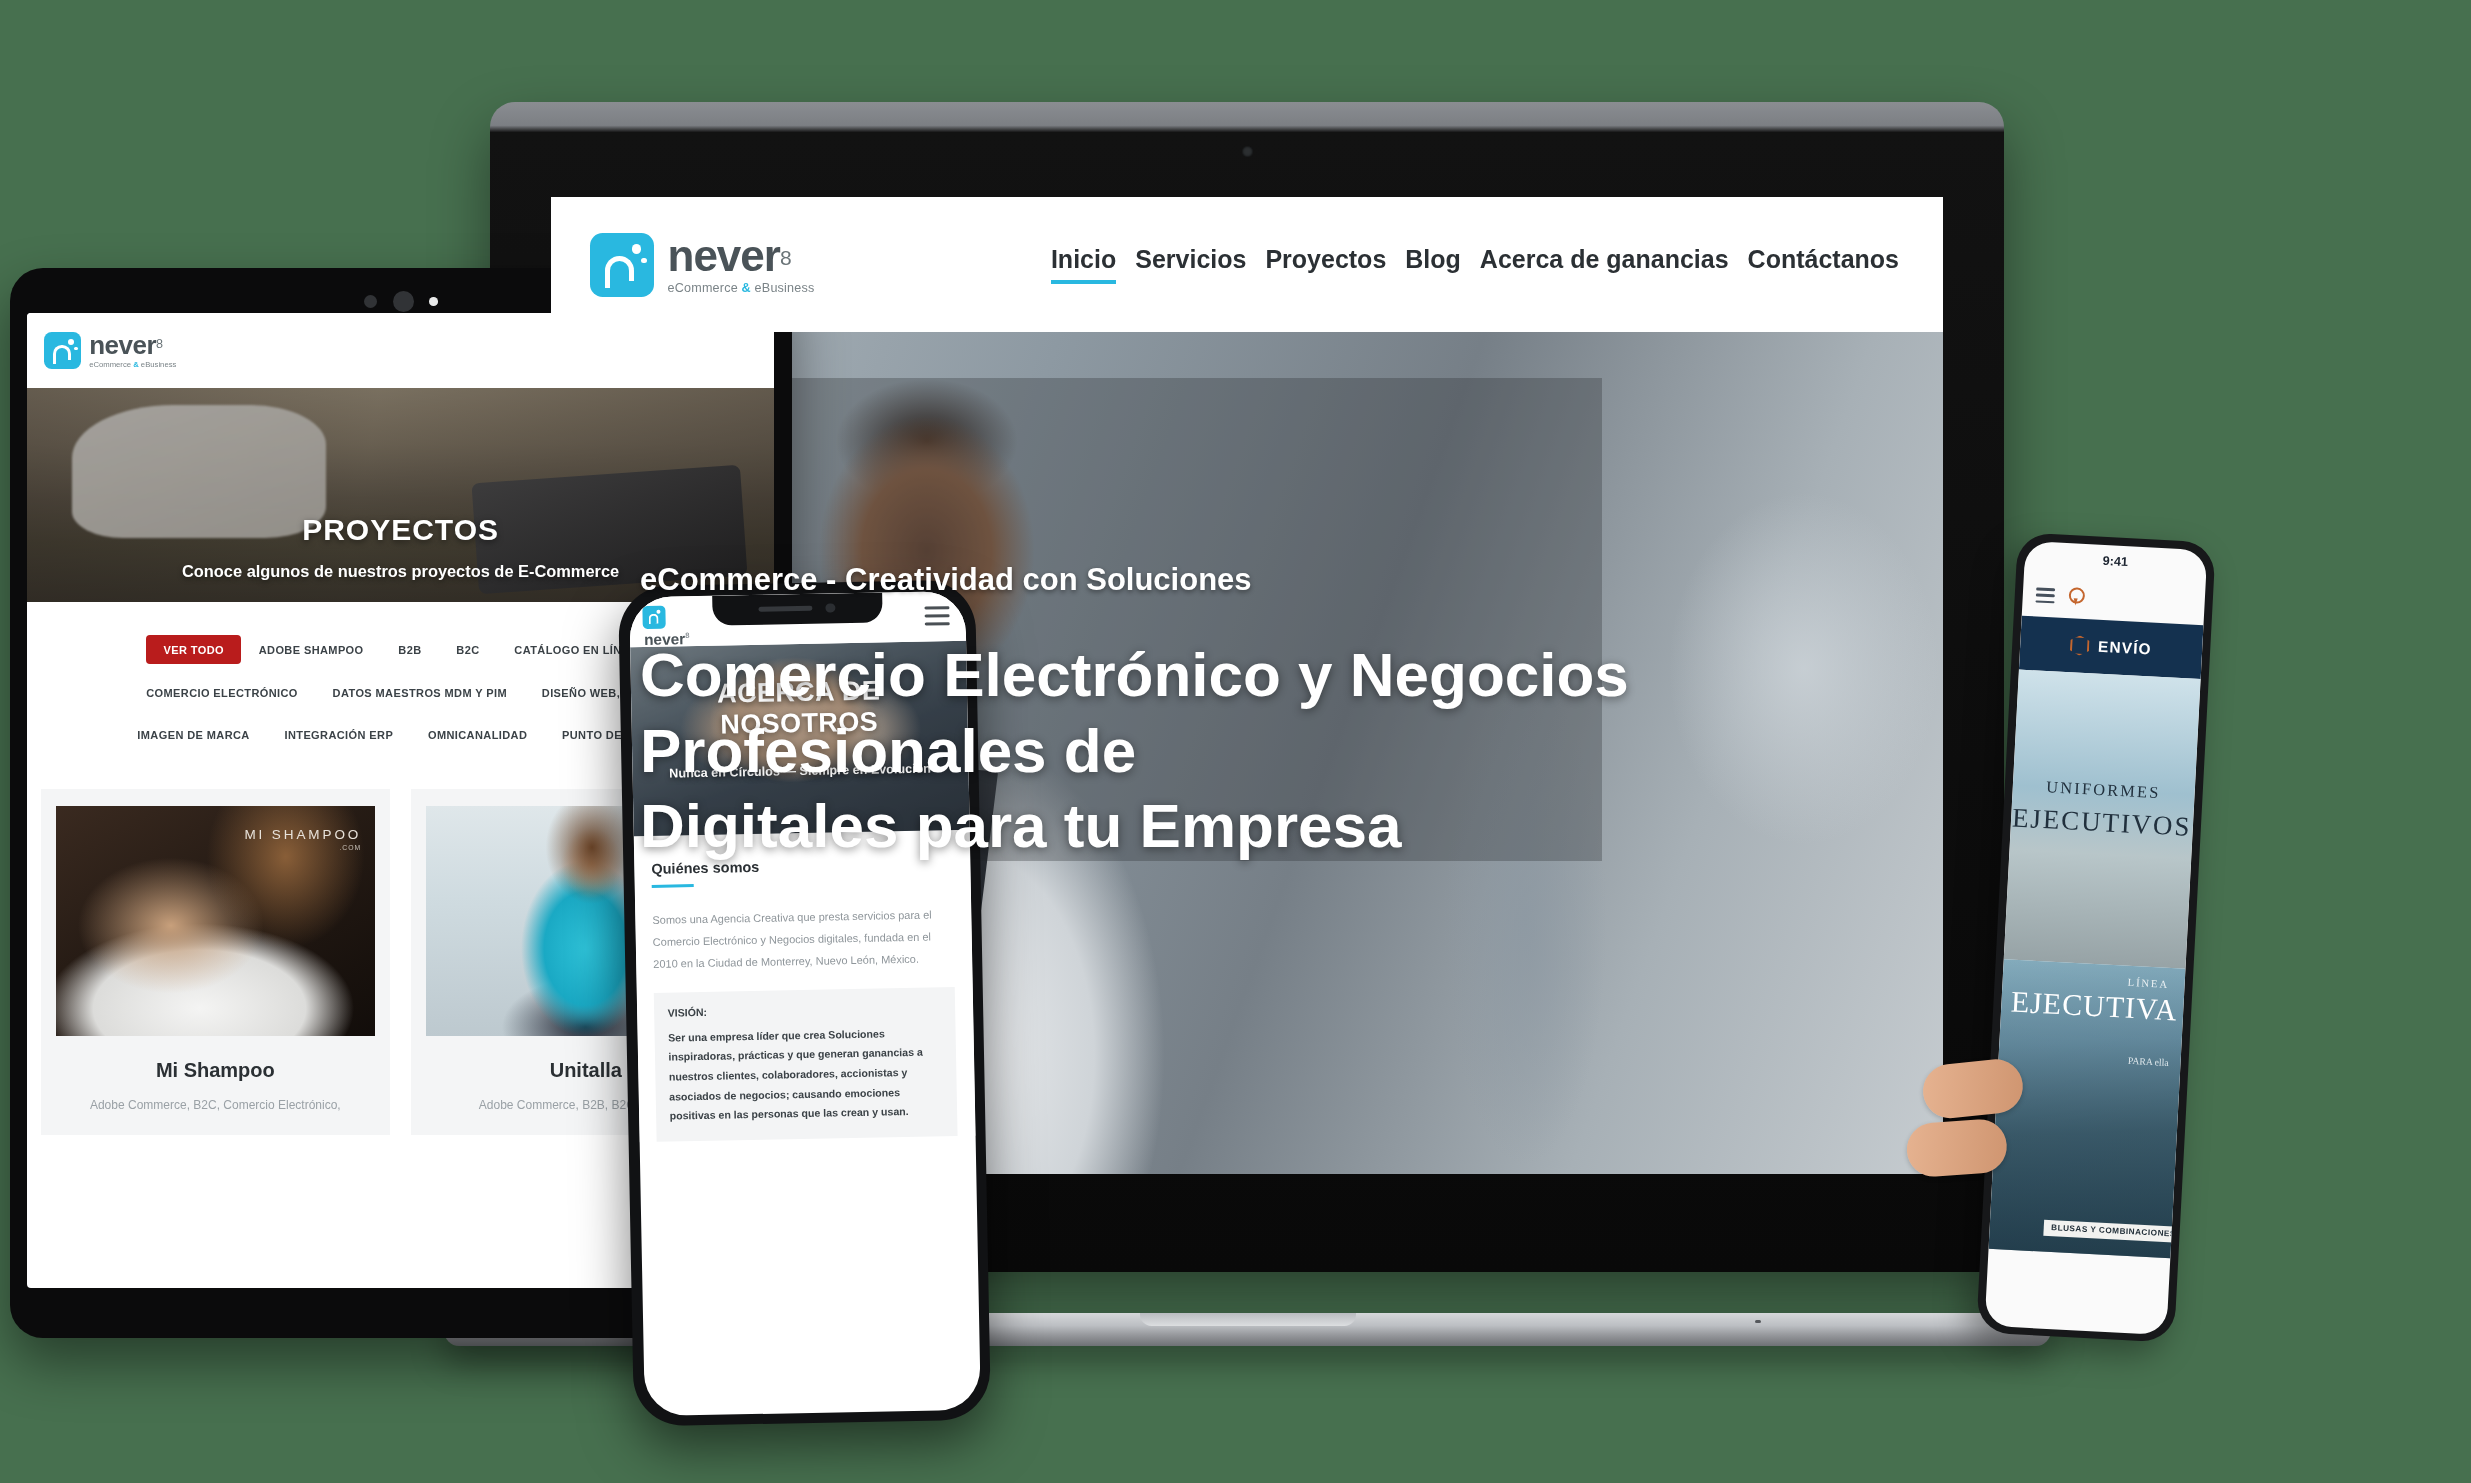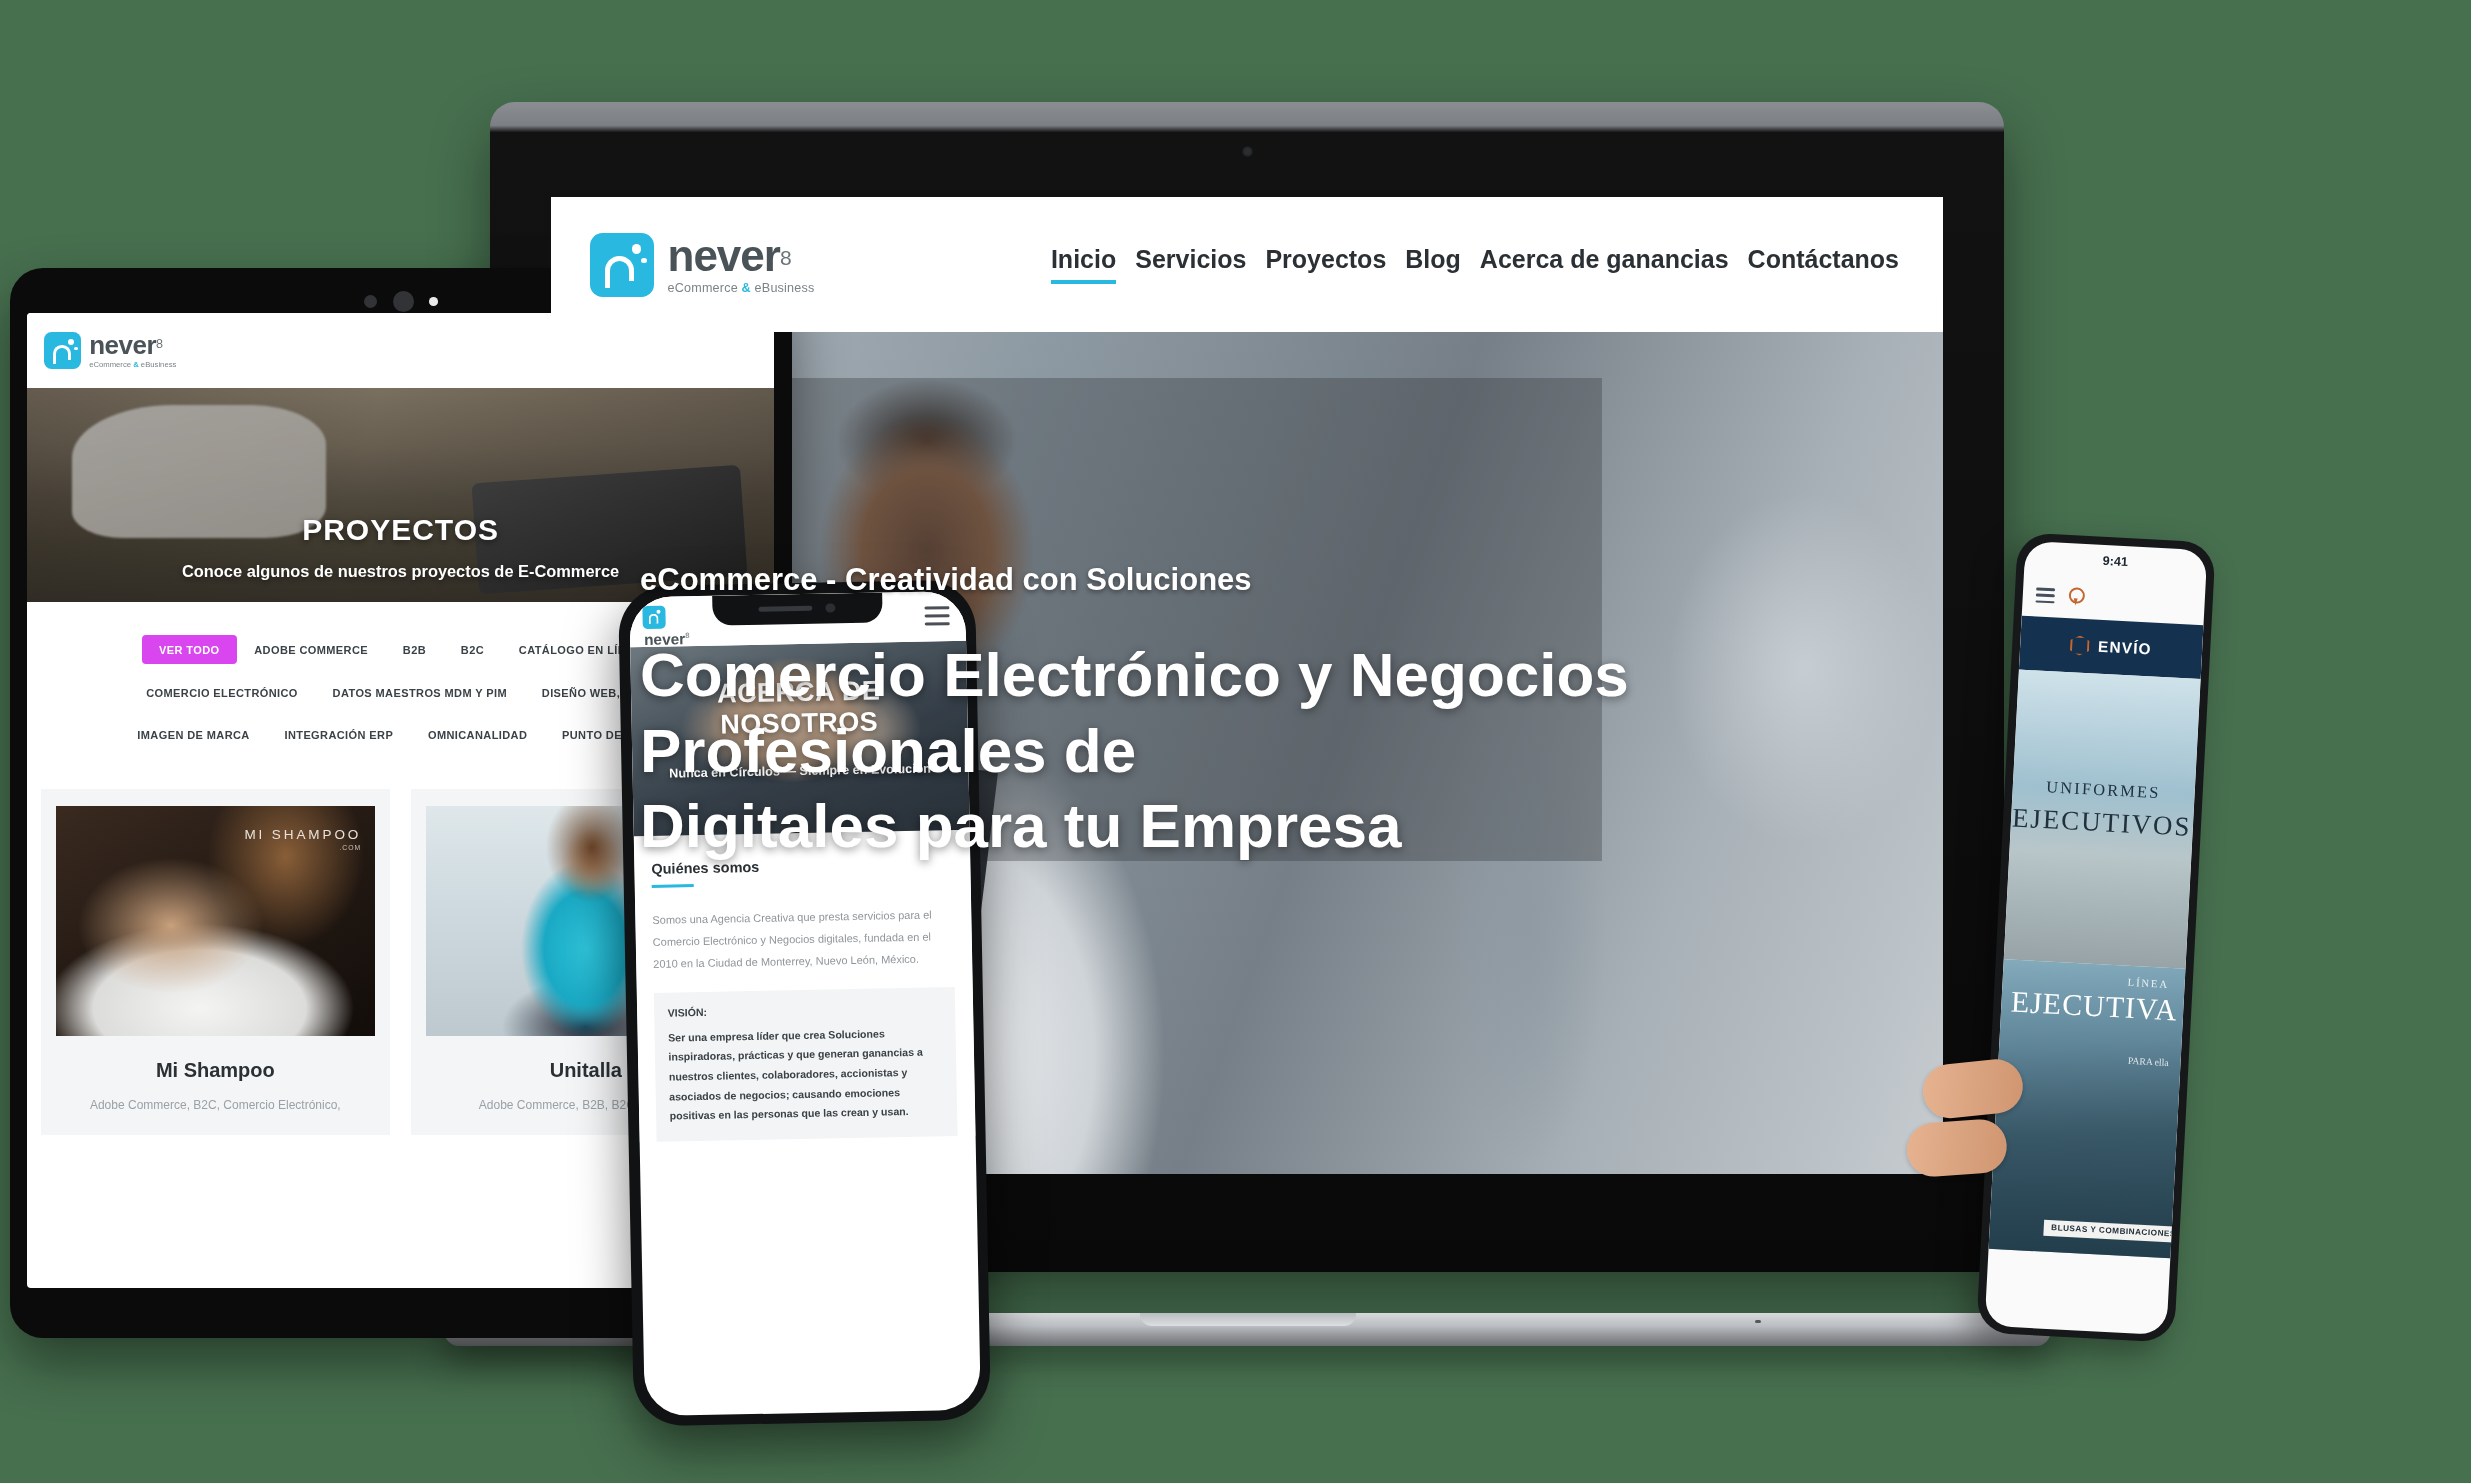--- a/index.html
+++ b/index.html
@@ -127,21 +127,21 @@
   .tb-hero-copy { position:absolute; left:0; right:0; bottom:21px; text-align:center; z-index:3; }
   .tb-hero-copy h2 { color:#fff; font-size:30px; font-weight:700; letter-spacing:1px; text-shadow:0 1.9px 6.8px rgba(0,0,0,.5); }
   .tb-hero-copy p { color:#fff; font-size:16.4px; font-weight:700; margin-top:15.4px; text-shadow:0 1.9px 5.8px rgba(0,0,0,.5); }
 
   .tb-filters { padding:33px 13.5px 25px; text-align:center; }
   .tb-filters .row { display:flex; justify-content:center; flex-wrap:nowrap; gap:0; margin-bottom:13.5px; }
   .chip {
     font-size:11px; font-weight:700; color:#3b4247; letter-spacing:0.4px;
     padding:8.7px 17.4px; white-space:nowrap;
   }
-  .chip.active { background:#d946ef; color:#fff; border-radius:3.9px; }
+  .chip.active { background:#b91c1c; color:#fff; border-radius:3.9px; }
 
   .tb-cards { display:flex; gap:21px; padding:0 13.5px; }
   .tb-card { flex:1; background:#f4f5f6; padding:17.4px 15.4px 21px; min-width:0; }
   .tb-card .thumb { width:100%; height:230px; overflow:hidden; position:relative; }
   .tb-card h4 { text-align:center; font-size:20px; font-weight:700; color:#2b3034; margin-top:23px; }
   .tb-card .meta { text-align:center; font-size:12px; color:#9aa1a6; margin-top:13.5px; line-height:1.5; }
 
   
   .phone { position:absolute; left:626px; top:583px; width:357px; height:840px; transform:rotate(-1.1deg); }
   .phone-body {
@@ -405,21 +405,21 @@
           <div class="tint"></div>
           <div class="tb-hero-copy">
             <h2>PROYECTOS</h2>
             <p>Conoce algunos de nuestros proyectos de E-Commerce</p>
           </div>
         </div>
 
         <div class="tb-filters">
           <div class="row">
             <span class="chip active">VER TODO</span>
-            <span class="chip">ADOBE COMMERCE</span>
+            <span class="chip">ADOBE SHAMPOO</span>
             <span class="chip">B2B</span>
             <span class="chip">B2C</span>
             <span class="chip">CATÁLOGO EN LÍNEA</span>
           </div>
           <div class="row">
             <span class="chip">COMERCIO ELECTRÓNICO</span>
             <span class="chip">DATOS MAESTROS MDM Y PIM</span>
             <span class="chip">DISEÑO WEB, UX/UI</span>
           </div>
           <div class="row">

